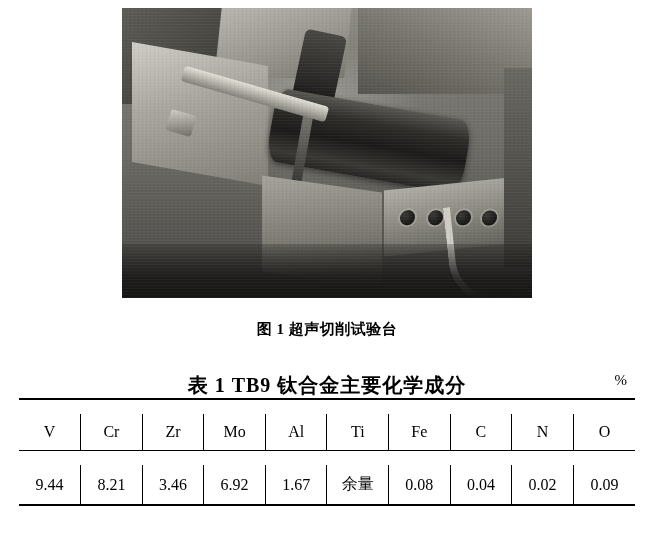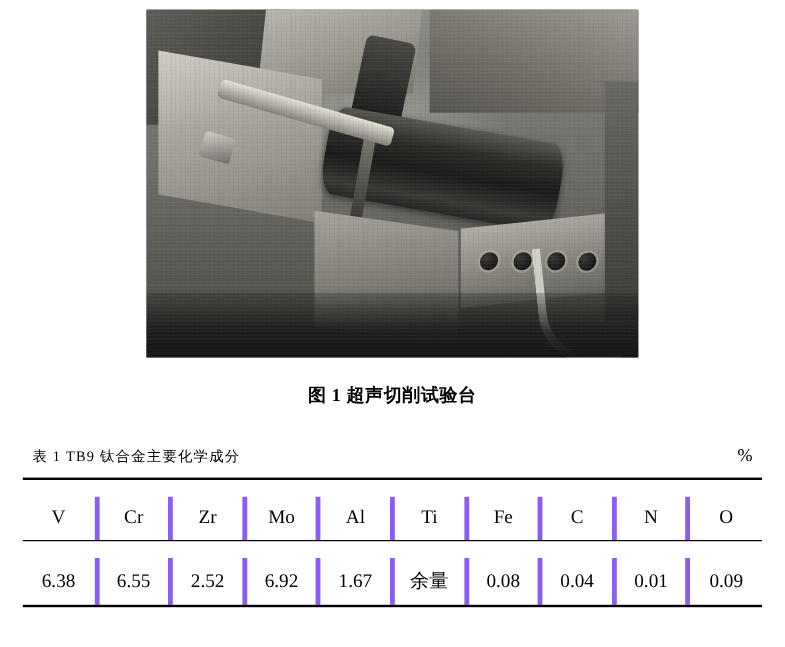--- a/index.html
+++ b/index.html
@@ -162,41 +162,42 @@
     top: 372px;
     width: 654px;
   }
   .table-title-row {
     position: relative;
     width: 600px;
     margin: 0 auto;
     height: 26px;
   }
   .table-title {
-    font-size: 12px;
-    font-weight: normal;
+    text-align: center;
+    font-size: 20px;
+    font-weight: bold;
     letter-spacing: 1px;
   }
   .table-unit {
     position: absolute;
     right: 0;
     top: 0;
     font-size: 15px;
   }
   table.chem {
     margin: 14px auto 0 auto;
     border-collapse: collapse;
     width: 616px;
     table-layout: fixed;
   }
   table.chem td {
     text-align: center;
     font-size: 16px;
     padding: 9px 0;
-    border-left: 4px solid #8b5cf6;
+    border-left: 1px solid #8b5cf6;
     border-right: 1px solid #000;
   }
   table.chem tr.head td {
     border-top: none;
   }
   table.chem td:first-child { border-left: none; }
   table.chem td:last-child { border-right: none; }
   .rule-top, .rule-mid, .rule-bot {
     width: 616px;
     margin: 0 auto;
@@ -258,29 +259,29 @@
           <td>C</td>
           <td>N</td>
           <td>O</td>
         </tr>
       </tbody>
     </table>
     <div class="rule-mid"></div>
     <table class="chem">
       <tbody>
         <tr>
-          <td>6.38</td>
-          <td>6.55</td>
-          <td>2.52</td>
+          <td>9.44</td>
+          <td>8.21</td>
+          <td>3.46</td>
           <td>6.92</td>
           <td>1.67</td>
           <td>余量</td>
           <td>0.08</td>
           <td>0.04</td>
-          <td>0.01</td>
+          <td>0.02</td>
           <td>0.09</td>
         </tr>
       </tbody>
     </table>
     <div class="rule-bot"></div>
   </div>
 
 </div>
 
 </body></html>

